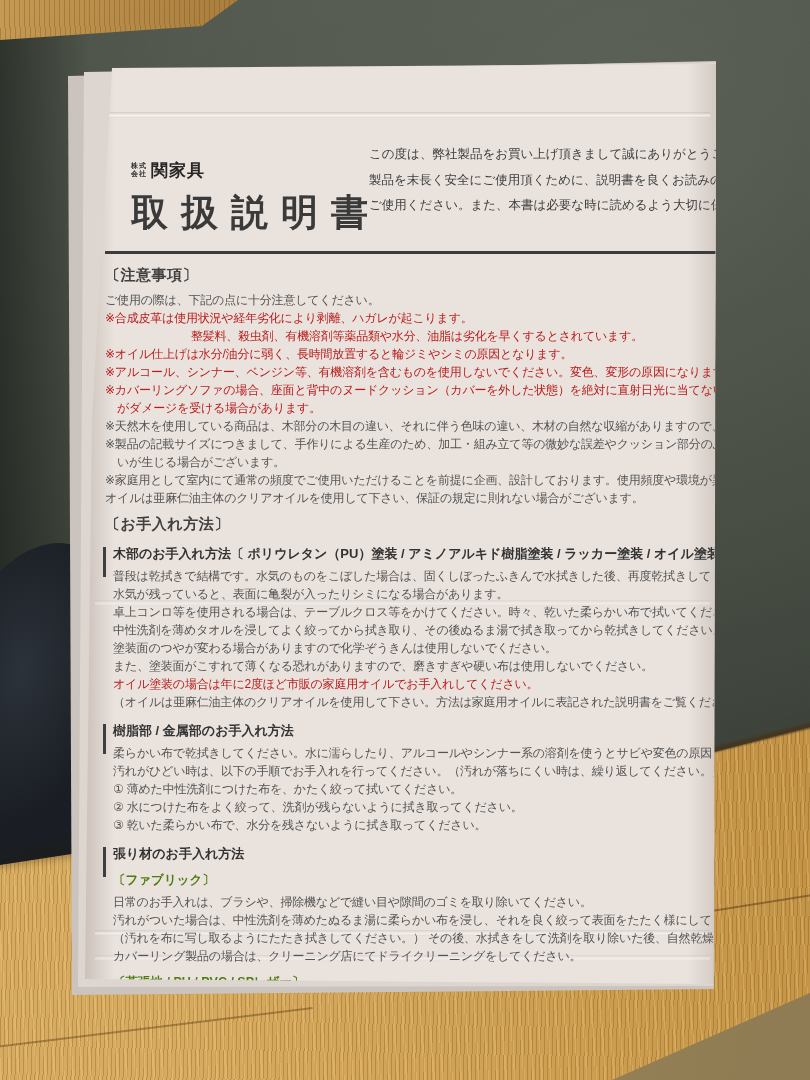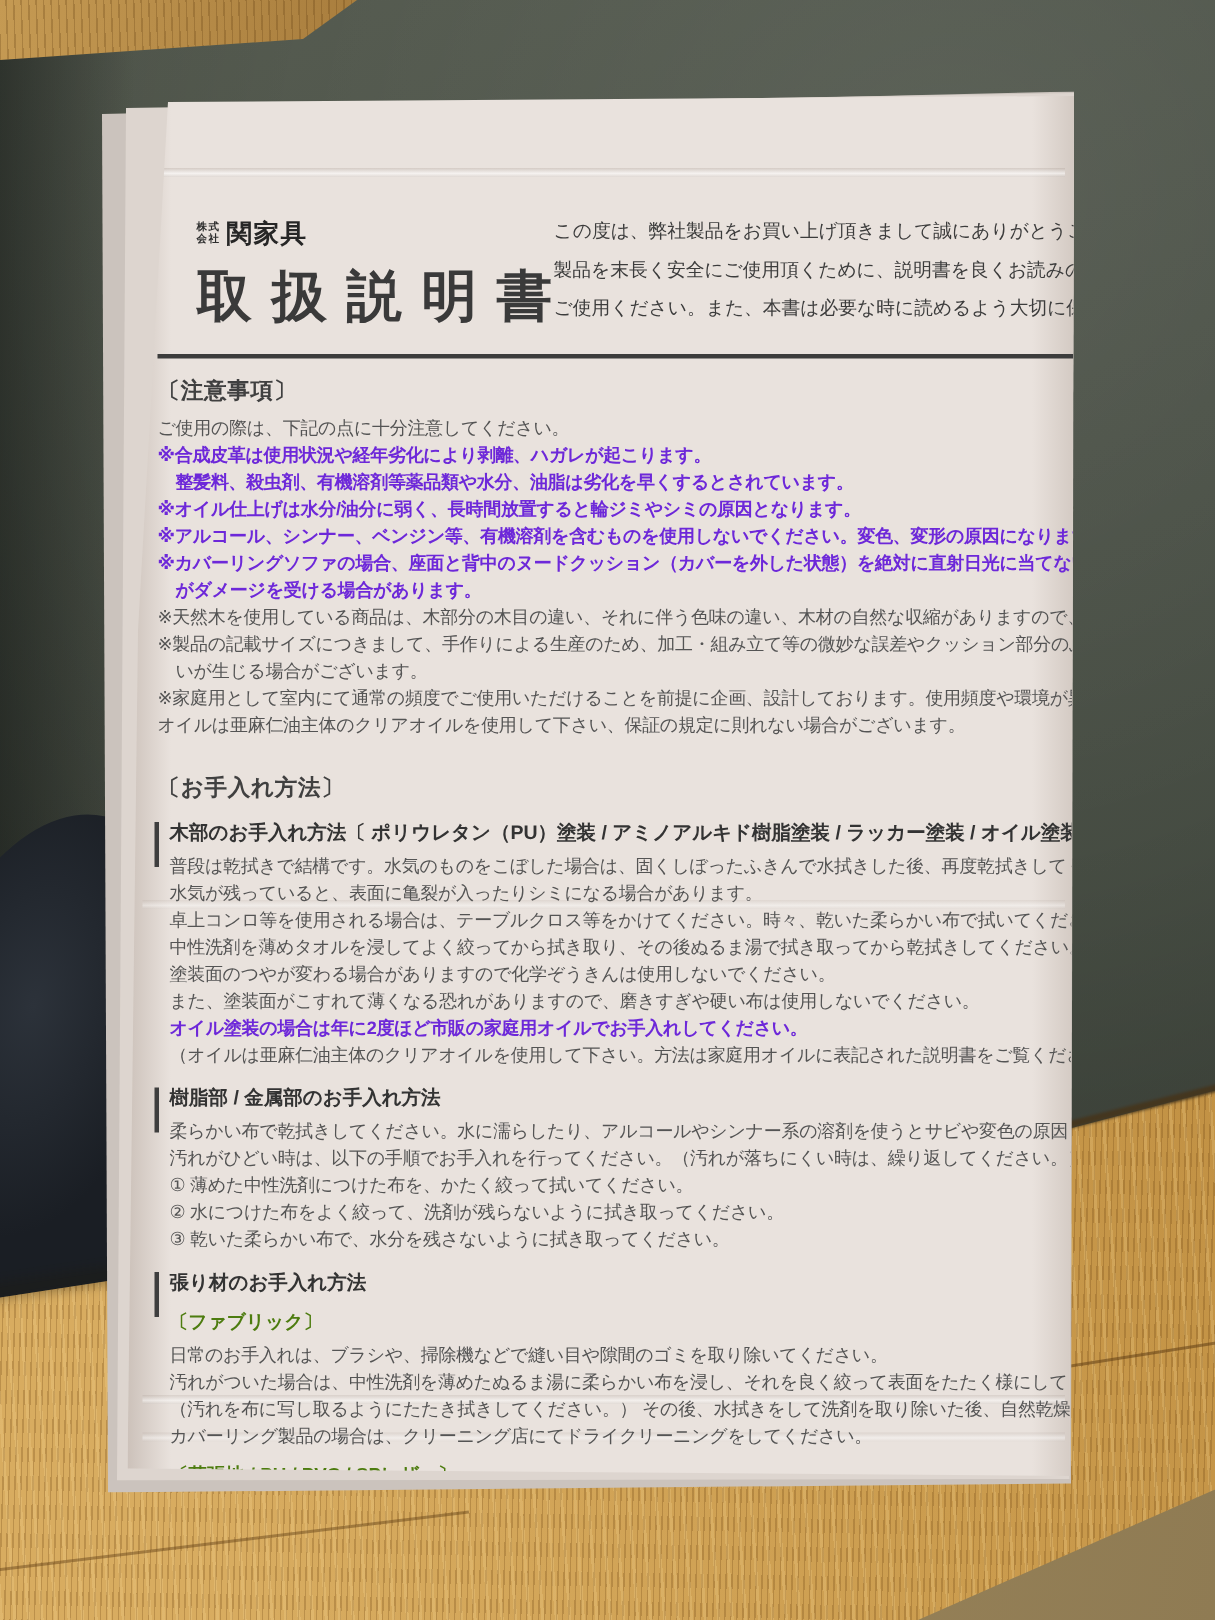--- a/index.html
+++ b/index.html
@@ -99,34 +99,34 @@
   .crease-3{top:930px;background:linear-gradient(180deg,rgba(130,112,100,0.16),rgba(255,255,255,0.45) 60%,rgba(0,0,0,0.03));}
   .crease-4{top:955px;background:linear-gradient(180deg,rgba(130,112,100,0.12),rgba(255,255,255,0.40) 60%,rgba(0,0,0,0.02));}
 
   
   .content{
     position:absolute;left:105px;top:140px;width:612px;
     color:#4b4b4b;
   }
   .doc-header{display:flex;align-items:flex-start;}
   .brand-block{width:249px;box-sizing:border-box;padding-left:26px;}
-  .logo-row{display:flex;align-items:center;gap:4px;margin-top:4px;font-family:Liberation Serif, serif;}
+  .logo-row{display:flex;align-items:center;gap:4px;margin-top:19px;font-family:Liberation Serif, serif;}
   .logo-prefix{display:flex;flex-direction:column;font-size:7px;line-height:7.5px;font-weight:bold;color:#2e2e2e;letter-spacing:1px;}
   .logo-name{font-size:17px;font-weight:bold;color:#262626;letter-spacing:1px;}
   .doc-title{margin-top:6px;font-size:37px;font-weight:bold;letter-spacing:13px;color:#3a3a3a;white-space:nowrap;}
   .header-divider{width:1.5px;height:76px;background:#4a4a4a;margin-top:4px;}
   .greeting{padding:2px 0 0 15px;font-size:12.5px;line-height:25.5px;color:#3c3c3c;white-space:nowrap;}
   .rule{margin-top:13px;height:2.5px;background:#3c3c3c;}
 
   .sec-heading{font-size:15px;font-weight:bold;color:#404040;letter-spacing:0.5px;}
   .notice-heading{margin-top:12px;}
-  .care-heading{margin-top:24px;}
+  .care-heading{margin-top:8px;}
   .tlines{margin-top:6px;}
   .tline{font-size:12px;line-height:18px;color:#545454;white-space:nowrap;letter-spacing:-0.2px;}
-  .tline .b{font-weight:bold;color:#6d28d9;}
+  .tline .b{font-weight:normal;color:#b91c1c;}
 
   .subsection{margin-left:8px;margin-top:11px;}
   .sub-title{position:relative;font-size:13px;font-weight:bold;color:#333;white-space:nowrap;}
   .sub-title::before{content:"";position:absolute;left:-10px;top:2px;width:2.5px;height:30px;background:#3e3e3e;}
   .group-label{font-size:12.5px;font-weight:bold;color:#4d7c0f;margin-top:9px;}
   .subsection .tlines{margin-top:4px;}
 </style>
 </head>
 <body>
 
@@ -171,21 +171,21 @@
         <div>ご使用ください。また、本書は必要な時に読めるよう大切に保管してください。</div>
       </div>
     </div>
 
     <div class="rule"></div>
 
     <div class="sec-heading notice-heading">〔注意事項〕</div>
     <div class="tlines">
         <div class="tline"><span>ご使用の際は、下記の点に十分注意してください。</span></div>
         <div class="tline"><span class="b">※合成皮革は使用状況や経年劣化により剥離、ハガレが起こります。</span></div>
-        <div class="tline" style="padding-left: 12px;"><span class="b">整髪料、殺虫剤、有機溶剤等薬品類や水分、油脂は劣化を早くするとされています。</span></div>
+        <div class="tline" style="padding-left: 12px; text-align: center;"><span class="b">整髪料、殺虫剤、有機溶剤等薬品類や水分、油脂は劣化を早くするとされています。</span></div>
         <div class="tline"><span class="b">※オイル仕上げは水分/油分に弱く、長時間放置すると輪ジミやシミの原因となります。</span></div>
         <div class="tline"><span class="b">※アルコール、シンナー、ベンジン等、有機溶剤を含むものを使用しないでください。変色、変形の原因になります。</span></div>
         <div class="tline"><span class="b">※カバーリングソファの場合、座面と背中のヌードクッション（カバーを外した状態）を絶対に直射日光に当てないでください。表面の生地</span></div>
         <div class="tline" style="padding-left: 12px;"><span class="b">がダメージを受ける場合があります。</span></div>
         <div class="tline"><span>※天然木を使用している商品は、木部分の木目の違い、それに伴う色味の違い、木材の自然な収縮がありますので、あらかじめご了承ください。</span></div>
         <div class="tline"><span>※製品の記載サイズにつきまして、手作りによる生産のため、加工・組み立て等の微妙な誤差やクッション部分のふくらみの程度により違</span></div>
         <div class="tline" style="padding-left: 12px;"><span>いが生じる場合がございます。</span></div>
         <div class="tline"><span>※家庭用として室内にて通常の頻度でご使用いただけることを前提に企画、設計しております。使用頻度や環境が異なる業務用や屋外等</span></div>
         <div class="tline"><span>オイルは亜麻仁油主体のクリアオイルを使用して下さい、保証の規定に則れない場合がございます。</span></div>
       </div>

